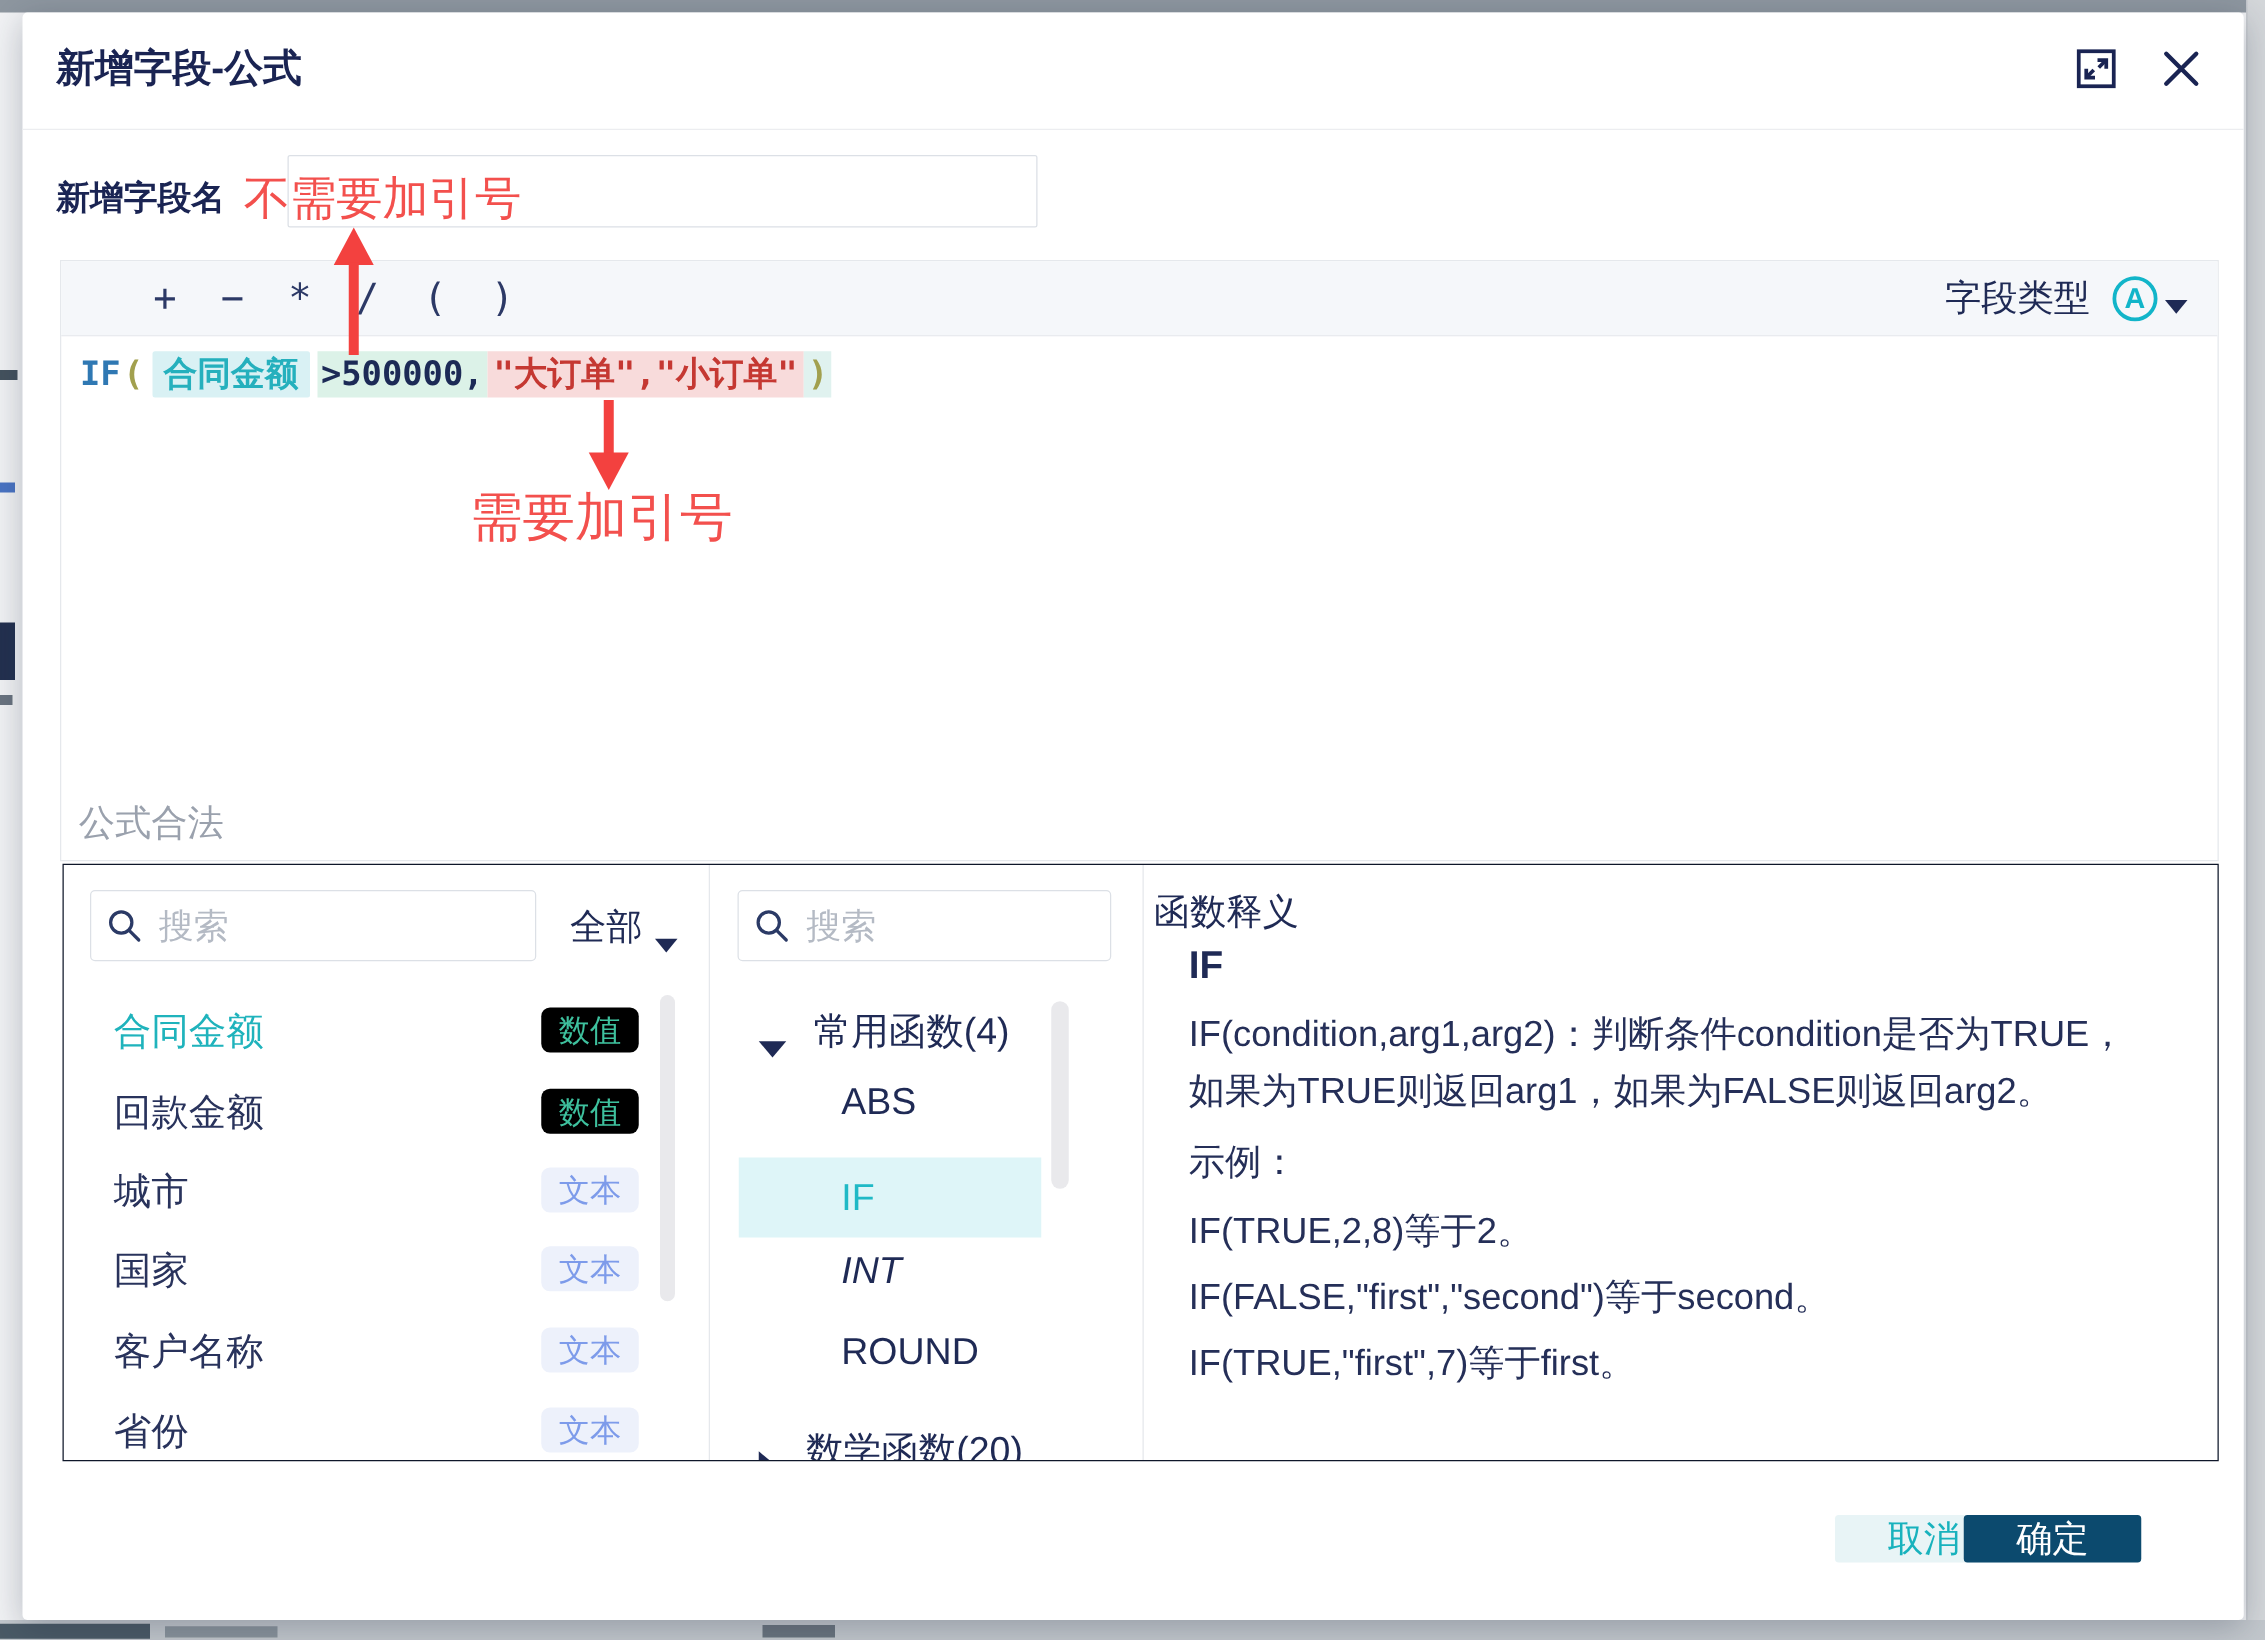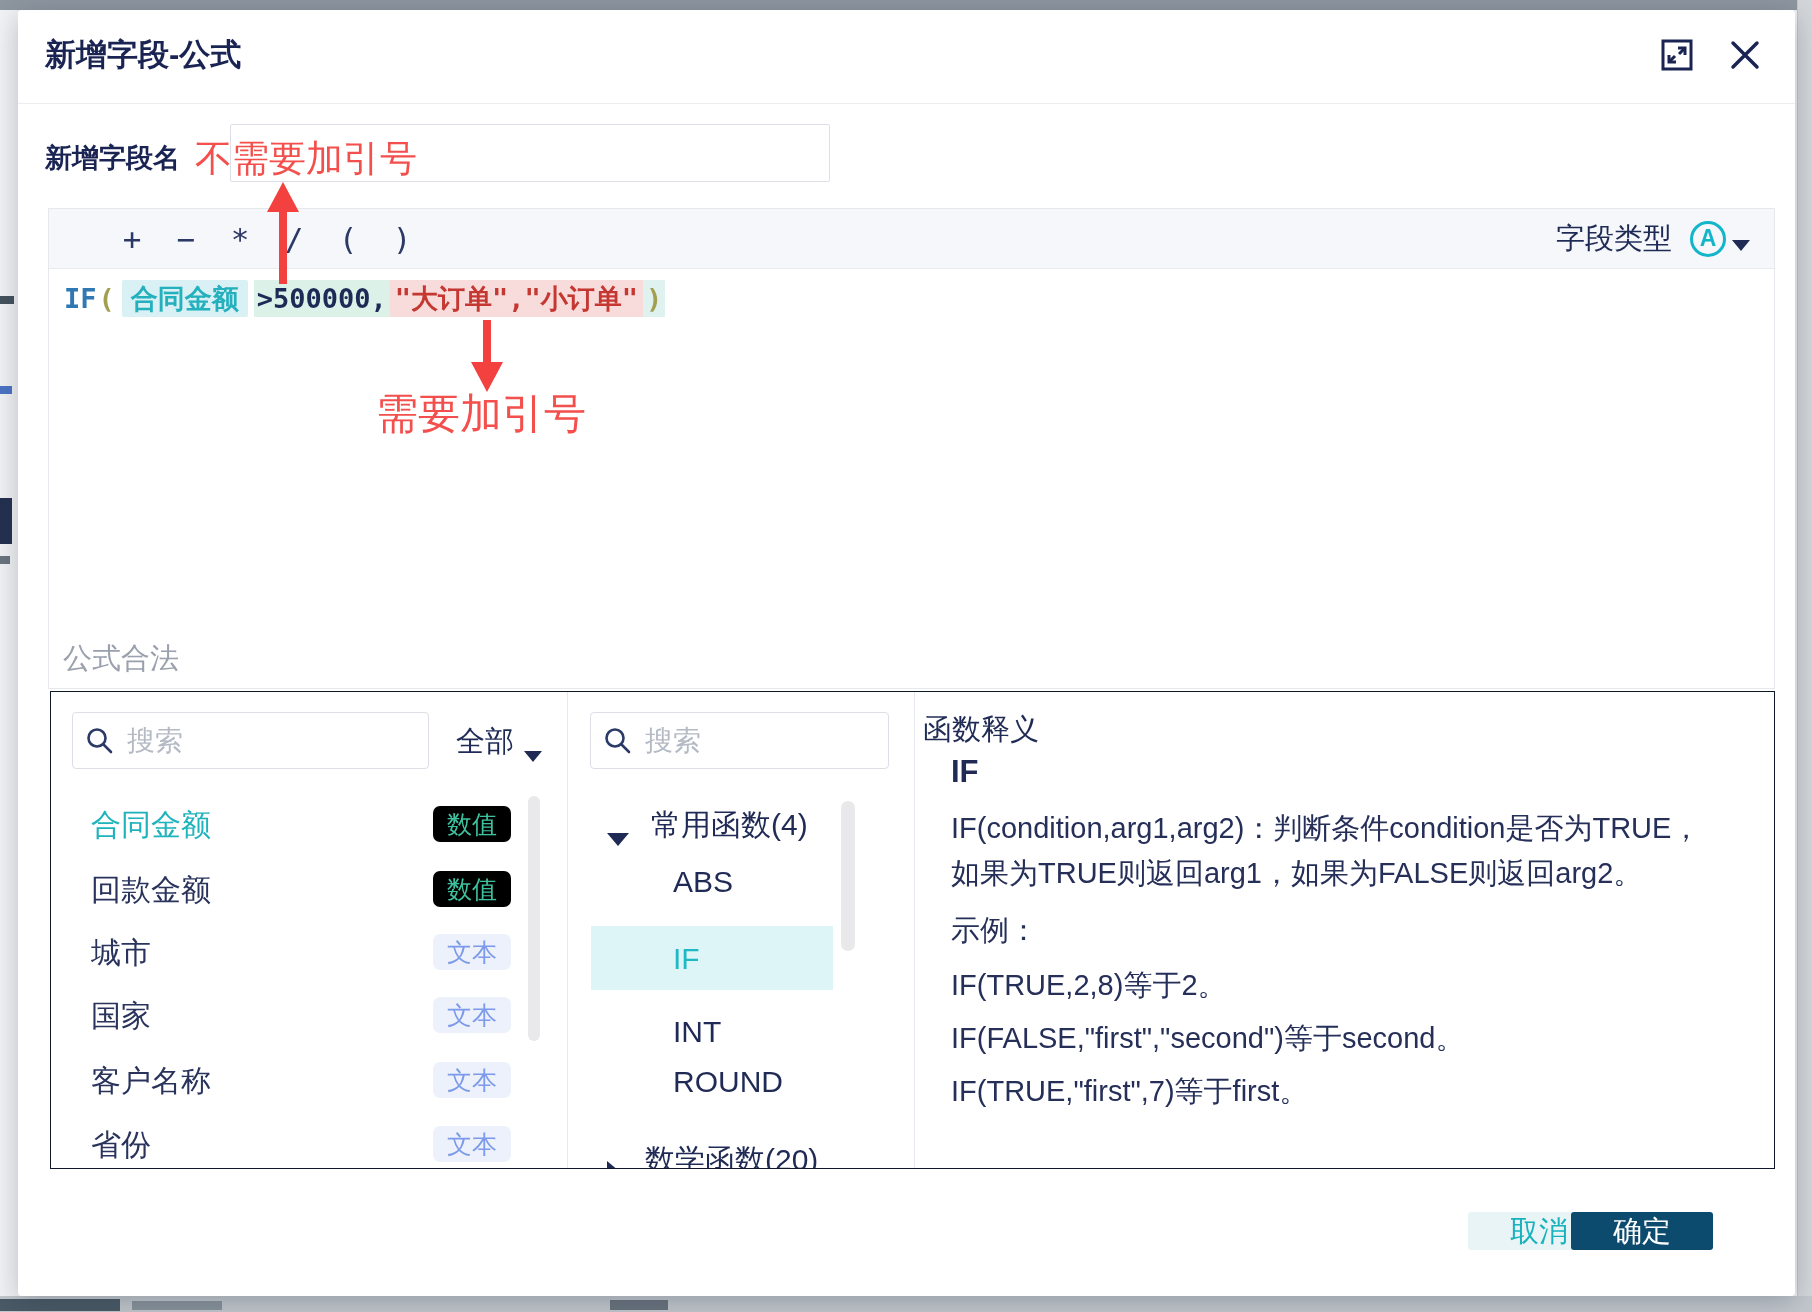--- a/index.html
+++ b/index.html
@@ -217,21 +217,21 @@
       <input type="text" placeholder="搜索" style="">
     </div>
 
     <div class="tree-group" style="left:556px;top:113px;">
       <span class="tri-exp"></span>
       <span>常用函数(4)</span>
     </div>
     <div class="tree-item" style="top:173px;">ABS</div>
     <div class="if-hl"></div>
     <div class="tree-item sel" style="top:250px;">IF</div>
-    <div class="tree-item" style="top:323px;">INT</div>
+    <div class="tree-item" style="top:308px;font-style:italic;">INT</div>
     <div class="tree-item" style="top:373px;">ROUND</div>
     <div class="tree-group" style="left:556px;top:448px;">
       <span class="tri-col"></span>
       <span>数学函数(20)</span>
     </div>
     <div class="vscroll" style="left:790px;top:109px;width:14px;height:150px;"></div>
 
     <div class="doc-title">函数释义</div>
     <div class="doc-body">
       <div class="doc-fn">IF</div>

